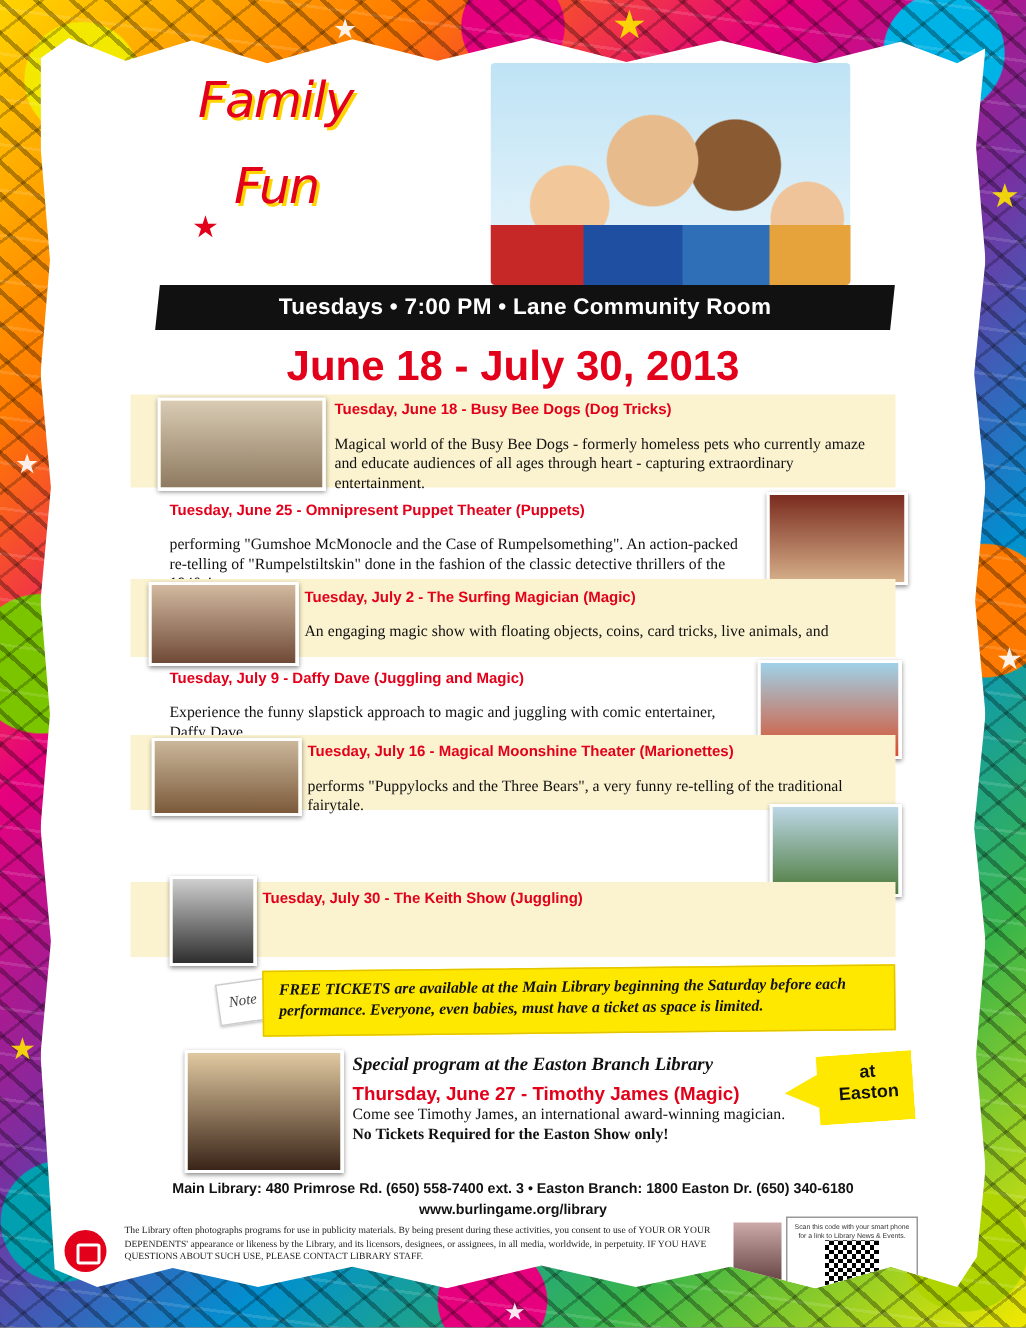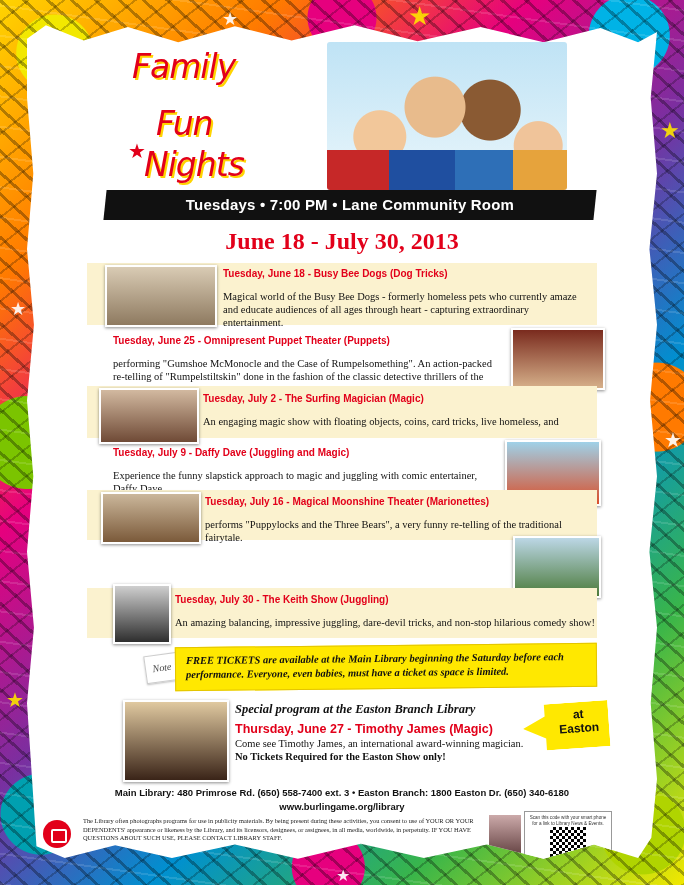--- a/index.html
+++ b/index.html
@@ -91,21 +91,21 @@
     transform:skewX(-6deg);
   }
   .banner span{
     display:block;transform:skewX(6deg);
     text-align:center;line-height:30px;
     font-family:"Liberation Sans", sans-serif;font-weight:bold;font-size:15px;
     letter-spacing:.2px;
   }
   .dates{
     position:absolute;left:0;top:206px;width:630px;text-align:center;
-    font-family:Liberation Serif, serif;font-weight:bold;font-size:24px;color:#e2001a;
+    font-family:Liberation Sans, sans-serif;font-weight:bold;font-size:28px;color:#e2001a;
   }
 
   
   .ev{position:absolute;}
   .ev .hl{
     font-family:"Liberation Sans", sans-serif;font-weight:bold;font-size:10px;color:#e2001a;
     margin:0 0 3px 0;
   }
   .ev .desc{
     font-family:"Liberation Serif", serif;font-size:10.5px;color:#111;line-height:1.25;
@@ -197,21 +197,20 @@
   <span class="star s6">★</span>
   <span class="star s7">★</span>
 </div>
 
 <div class="page">
  <div class="inner">
 
   <div class="logo">
     <div class="l1">Family</div>
     <div class="l2">Fun</div>
-    <div class="l3">Nights</div>
     <span class="starwrap">★</span>
   </div>
 
   <div class="kids">
     <div class="shirt sh1"></div>
         <div class="shirt sh2"></div>
     <div class="shirt sh3"></div>
         <div class="shirt sh4"></div>
   </div>
 
@@ -231,21 +230,21 @@
   <div class="photo p-puppet" style="left:484px;top:306px;width:90px;height:58px;"></div>
   <div class="ev" style="left:86px;top:313px;width:390px;">
     <p class="hl">Tuesday, June 25 - Omnipresent Puppet Theater (Puppets)</p>
     <p class="desc">performing "Gumshoe McMonocle and the Case of Rumpelsomething". An action-packed re-telling of "Rumpelstiltskin" done in the fashion of the classic detective thrillers of the 1940s!</p>
   </div>
 
   <div class="band" style="left:60px;top:364px;width:510px;height:52px;"></div>
   <div class="photo p-magic" style="left:72px;top:366px;width:96px;height:52px;"></div>
   <div class="ev" style="left:176px;top:371px;width:380px;">
     <p class="hl">Tuesday, July 2 - The Surfing Magician (Magic)</p>
-    <p class="desc">An engaging magic show with floating objects, coins, card tricks, live homeless, and</p>
+    <p class="desc">An engaging magic show with floating objects, coins, card tricks, live animals, and</p>
   </div>
 
   <div class="photo p-daffy" style="left:478px;top:418px;width:92px;height:62px;"></div>
   <div class="ev" style="left:86px;top:425px;width:380px;">
     <p class="hl">Tuesday, July 9 - Daffy Dave (Juggling and Magic)</p>
     <p class="desc">Experience the funny slapstick approach to magic and juggling with comic entertainer, Daffy Dave.</p>
   </div>
 
   <div class="band" style="left:60px;top:468px;width:510px;height:50px;"></div>
   <div class="photo p-marion" style="left:74px;top:470px;width:96px;height:48px;"></div>
@@ -253,21 +252,20 @@
     <p class="hl">Tuesday, July 16 - Magical Moonshine Theater (Marionettes)</p>
     <p class="desc">performs "Puppylocks and the Three Bears", a very funny re-telling of the traditional fairytale.</p>
   </div>
 
   <div class="photo p-comedy" style="left:486px;top:514px;width:84px;height:58px;"></div>
 
   <div class="band" style="left:60px;top:566px;width:510px;height:50px;"></div>
   <div class="photo p-keith" style="left:86px;top:562px;width:54px;height:56px;"></div>
   <div class="ev" style="left:148px;top:572px;width:420px;">
     <p class="hl">Tuesday, July 30 - The Keith Show (Juggling)</p>
-    <p class="desc">An amazing balancing, impressive juggling, dare-devil tricks, and non-stop hilarious comedy show!</p>
   </div>
 
   <div class="note-tag">Note</div>
   <div class="note-box">
     <p>FREE TICKETS are available at the Main Library beginning the Saturday before each performance. Everyone, even babies, must have a ticket as space is limited.</p>
   </div>
 
   <div class="photo p-timothy" style="left:96px;top:678px;width:102px;height:78px;"></div>
   <div class="spec" style="left:208px;">
     <div class="t1">Special program at the Easton Branch Library</div>

